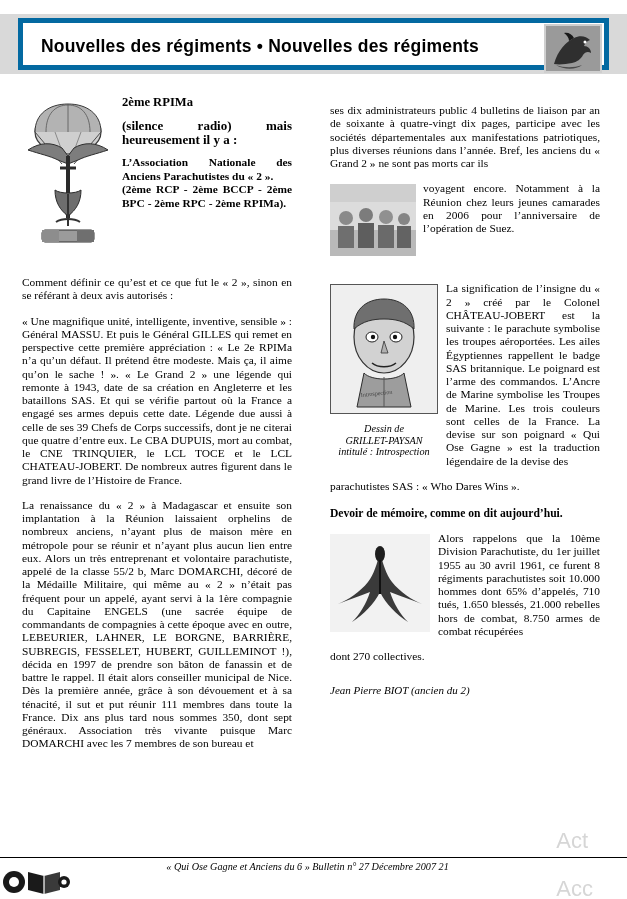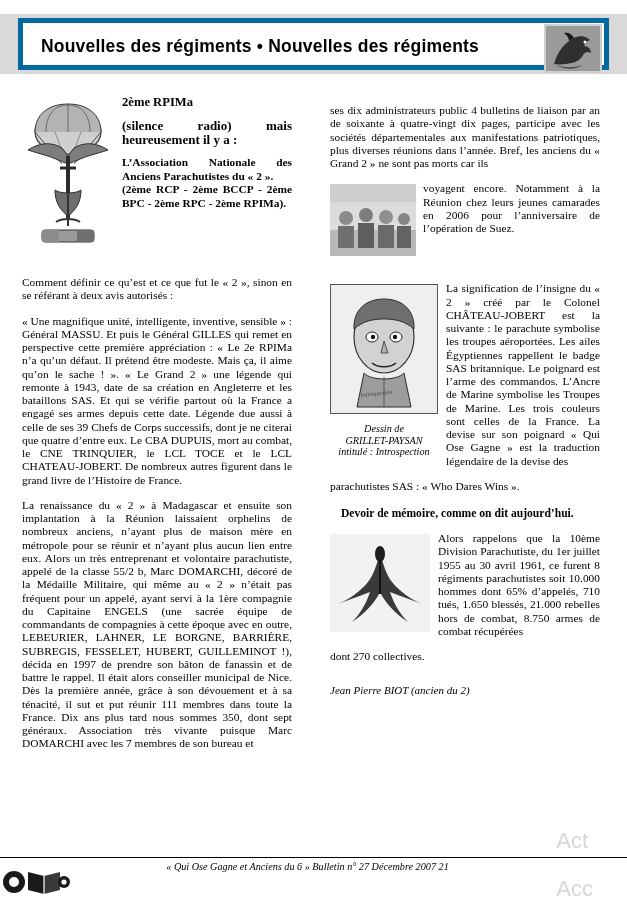--- a/index.html
+++ b/index.html
@@ -120,21 +120,21 @@
     line-height: 11.6px;
     text-align: center;
     margin-top: 9px;
   }
   .spacer-8 { height: 8px; }
   .spacer-12 { height: 12px; }
 
   .section-head {
     font-weight: bold;
     font-size: 11.6px;
-    margin: 14px 0 10px 11px;
+    margin: 14px 0 10px 0;
   }
   .wing-img {
     float: left;
     width: 100px;
     height: 98px;
     margin: 2px 8px 2px 0;
   }
   .signature {
     font-style: italic;
     font-size: 11px;

